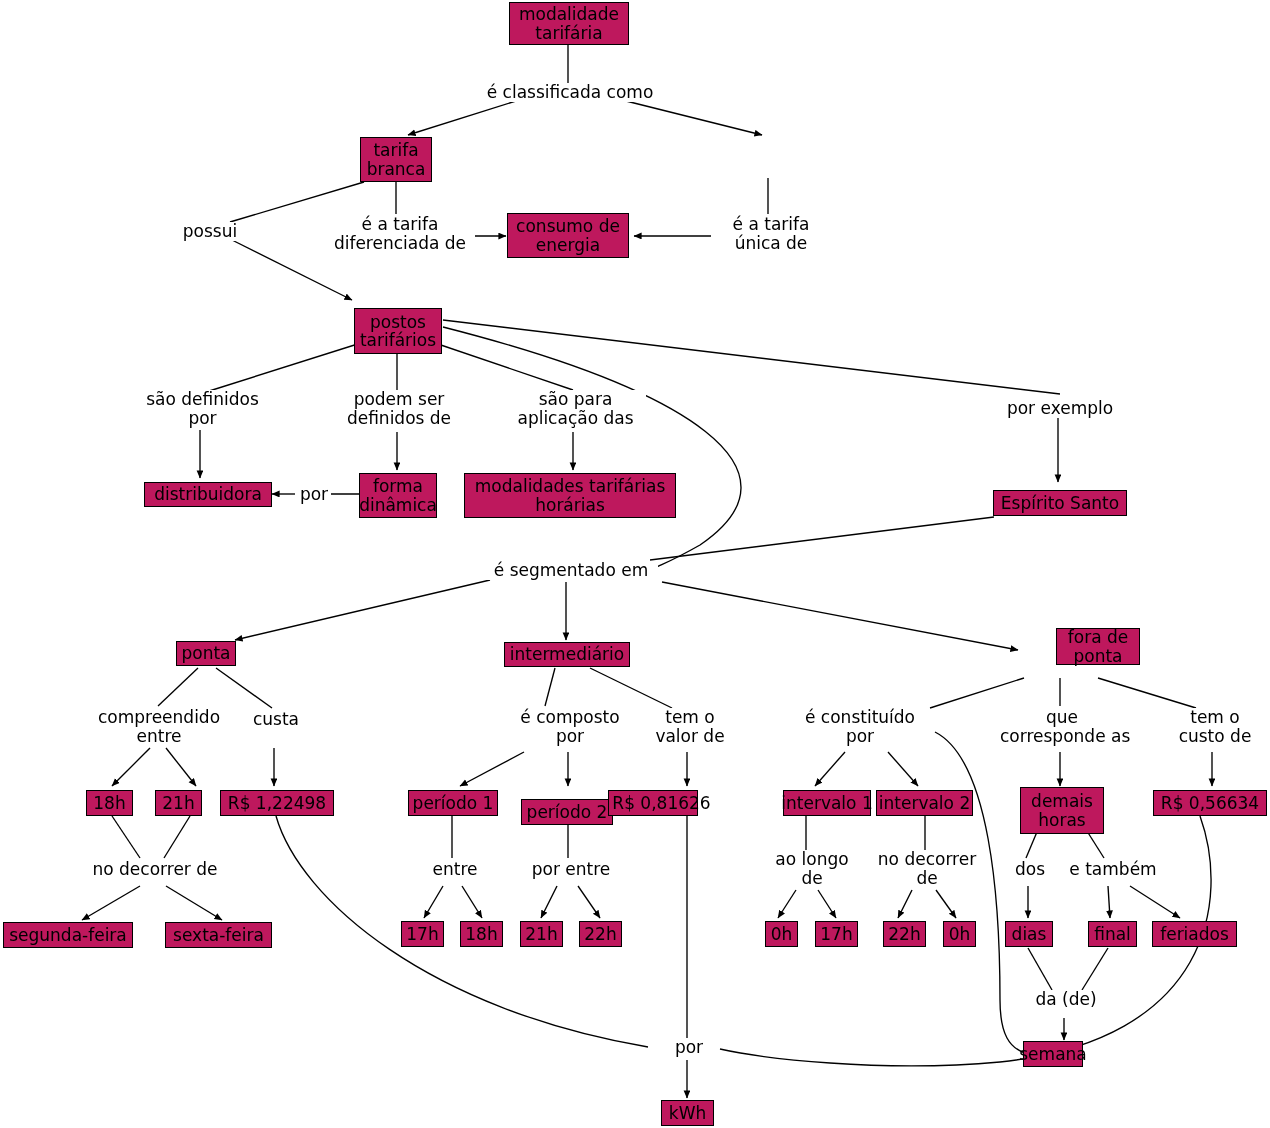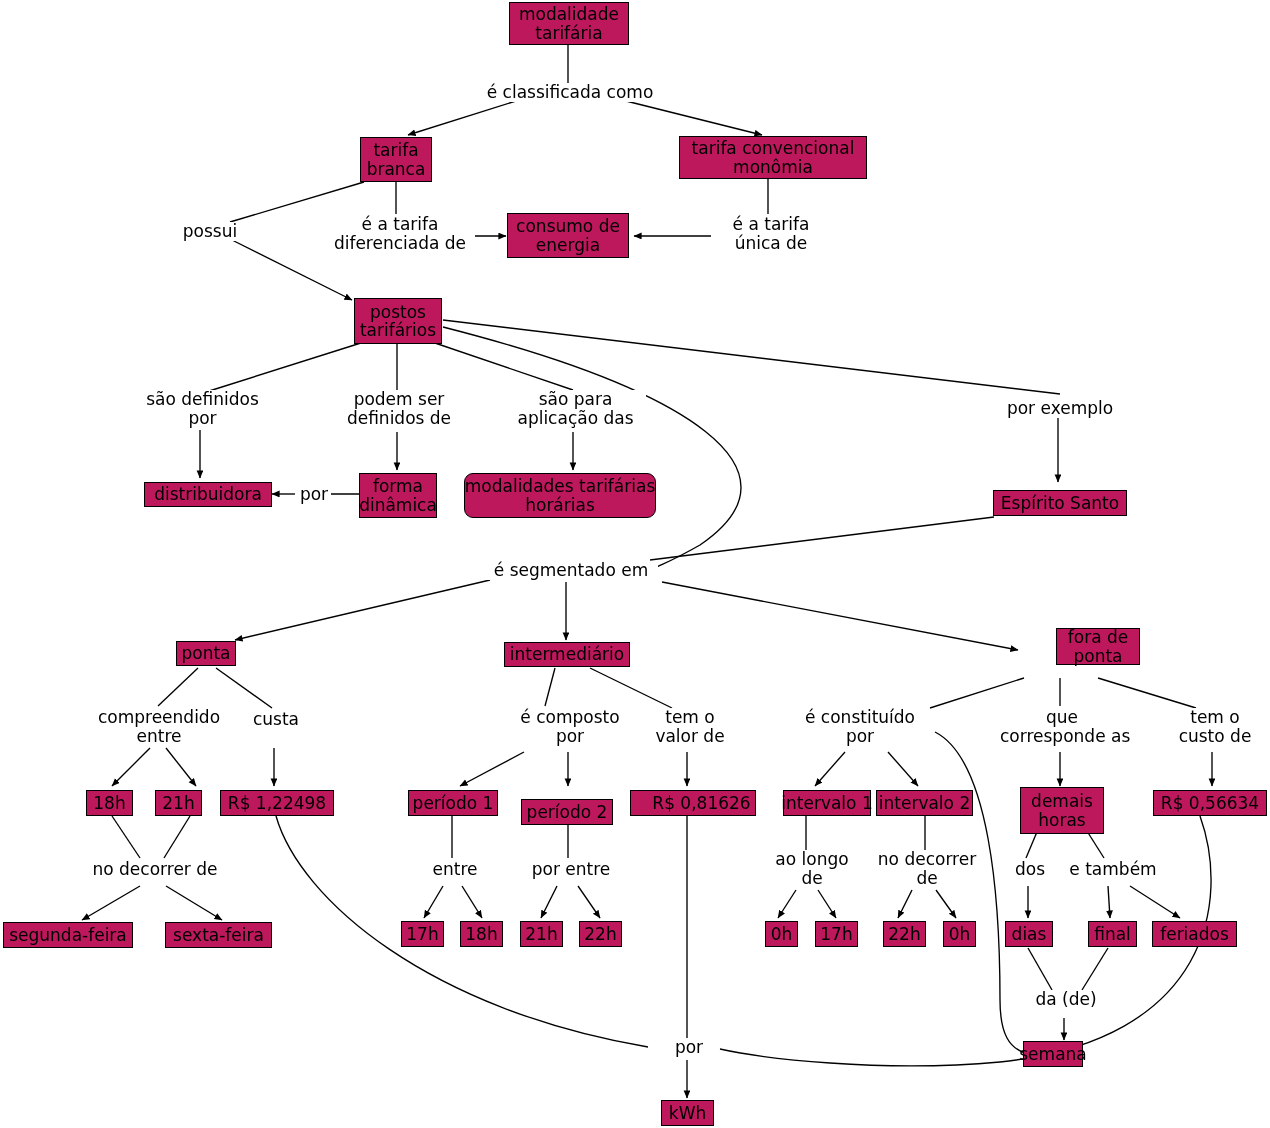--- a/index.html
+++ b/index.html
@@ -166,47 +166,45 @@
       <path d="M935,732 C990,760 1000,900 1000,1000 C1000,1035 1010,1048 1025,1053"></path>
 
       <path d="M1200,816 C1230,900 1210,1040 1000,1062 C880,1073 760,1058 720,1049"></path>
     </g>
   </svg>
 
   <div class="node" style="left:509px;top:2px;width:120px;height:43px;">modalidade
 tarifária</div>
   <div class="node" style="left:360px;top:137px;width:72px;height:45px;">tarifa
 branca</div>
-  <div class="node" style="left:679px;top:136px;width:188px;height:43px;">tarifa convencional
-monômia</div>
   <div class="node" style="left:507px;top:213px;width:122px;height:45px;">consumo de
 energia</div>
-  <div class="node" style="left:354px;top:298px;width:88px;height:46px;">postos
+  <div class="node" style="left:354px;top:308px;width:88px;height:46px;">postos
 tarifários</div>
   <div class="node" style="left:144px;top:482px;width:128px;height:25px;">distribuidora</div>
   <div class="node" style="left:359px;top:473px;width:78px;height:45px;">forma
 dinâmica</div>
-  <div class="node" style="left:464px;top:473px;width:192px;height:45px;border-radius:9px;">modalidades tarifárias
+  <div class="node" style="left:464px;top:473px;width:212px;height:45px;">modalidades tarifárias
 horárias</div>
   <div class="node" style="left:993px;top:490px;width:134px;height:26px;">Espírito Santo</div>
 
   <div class="node" style="left:176px;top:641px;width:60px;height:25px;">ponta</div>
   <div class="node" style="left:504px;top:642px;width:126px;height:25px;">intermediário</div>
   <div class="node" style="left:1020px;top:628px;width:84px;height:37px;margin-left:36px;">fora de
 ponta</div>
 
   <div class="node" style="left:86px;top:790px;width:47px;height:26px;">18h</div>
   <div class="node" style="left:155px;top:790px;width:47px;height:26px;">21h</div>
   <div class="node" style="left:220px;top:790px;width:114px;height:26px;">R$ 1,22498</div>
   <div class="node" style="left:3px;top:922px;width:130px;height:26px;">segunda-feira</div>
   <div class="node" style="left:165px;top:922px;width:107px;height:26px;">sexta-feira</div>
 
   <div class="node" style="left:408px;top:790px;width:90px;height:26px;">período 1</div>
   <div class="node" style="left:521px;top:790px;width:92px;height:26px;margin-top:9px;">período 2</div>
-  <div class="node" style="left:630px;top:790px;width:126px;height:26px;padding-left:17px;">R$ 0,81626</div>
+  <div class="node" style="left:608px;top:790px;width:90px;height:26px;padding-left:17px;">R$ 0,81626</div>
   <div class="node" style="left:401px;top:921px;width:43px;height:26px;">17h</div>
   <div class="node" style="left:460px;top:921px;width:43px;height:26px;">18h</div>
   <div class="node" style="left:520px;top:921px;width:43px;height:26px;">21h</div>
   <div class="node" style="left:579px;top:921px;width:43px;height:26px;">22h</div>
 
   <div class="node" style="left:759px;top:790px;width:88px;height:26px;margin-left:24px;">intervalo 1</div>
   <div class="node" style="left:876px;top:790px;width:97px;height:26px;">intervalo 2</div>
   <div class="node" style="left:765px;top:921px;width:33px;height:26px;">0h</div>
   <div class="node" style="left:815px;top:921px;width:43px;height:26px;">17h</div>
   <div class="node" style="left:883px;top:921px;width:43px;height:26px;">22h</div>

